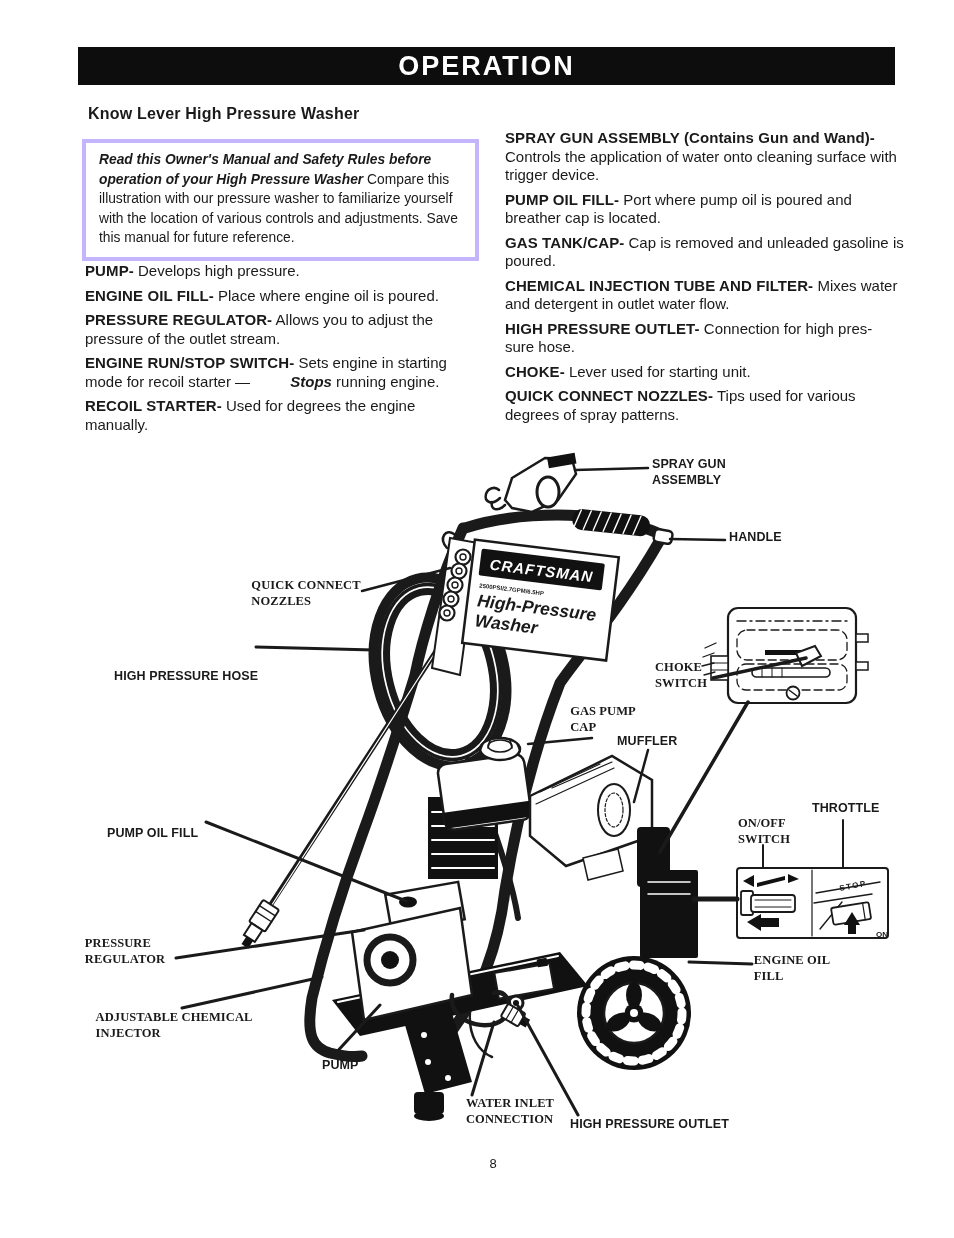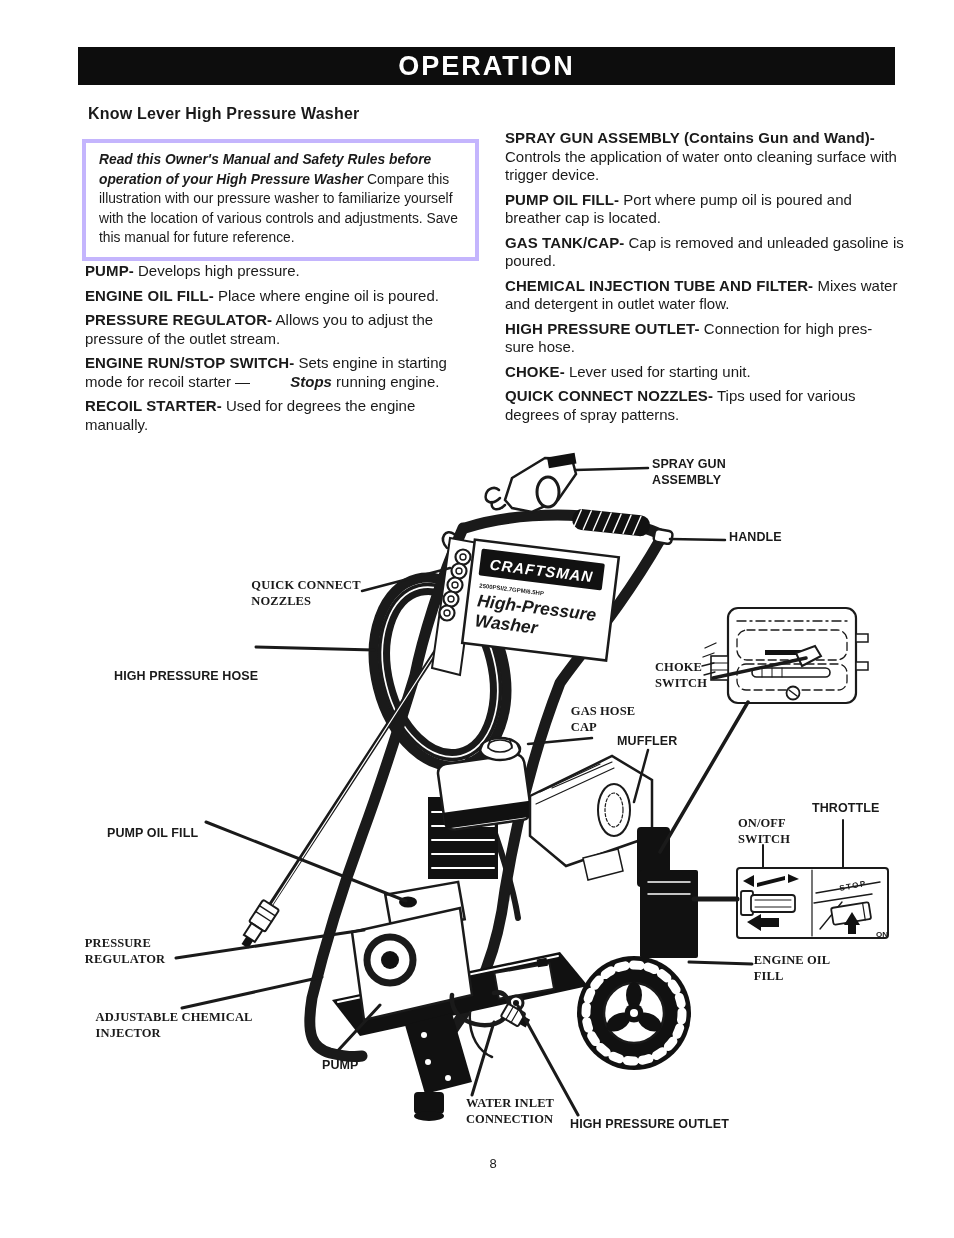--- a/index.html
+++ b/index.html
@@ -291,21 +291,21 @@
   </svg>
 
   <div class="dlabel" style="left:652px; top:7px;">SPRAY GUN
 ASSEMBLY</div>
   <div class="dlabel" style="left:729px; top:80px;">HANDLE</div>
   <div class="dlabel center" style="left:306px; top:128px;">QUICK CONNECT
 NOZZLES</div>
   <div class="dlabel" style="left:114px; top:188px;margin-top:31px;">HIGH PRESSURE HOSE</div>
   <div class="dlabel center" style="left:681px; top:210px;">CHOKE
 SWITCH</div>
-  <div class="dlabel center" style="left:603px; top:254px;">GAS HOSE
+  <div class="dlabel center" style="left:603px; top:254px;">GAS PUMP
 CAP</div>
   <div class="dlabel" style="left:617px; top:284px;">MUFFLER</div>
   <div class="dlabel" style="left:812px; top:351px;">THROTTLE</div>
   <div class="dlabel center" style="left:764px; top:366px;">ON/OFF
 SWITCH</div>
   <div class="dlabel" style="left:107px; top:340px;margin-top:36px;">PUMP OIL FILL</div>
   <div class="dlabel center" style="left:125px; top:486px;">PRESSURE
 REGULATOR</div>
   <div class="dlabel center" style="left:174px; top:560px;">ADJUSTABLE CHEMICAL
 INJECTOR</div>

